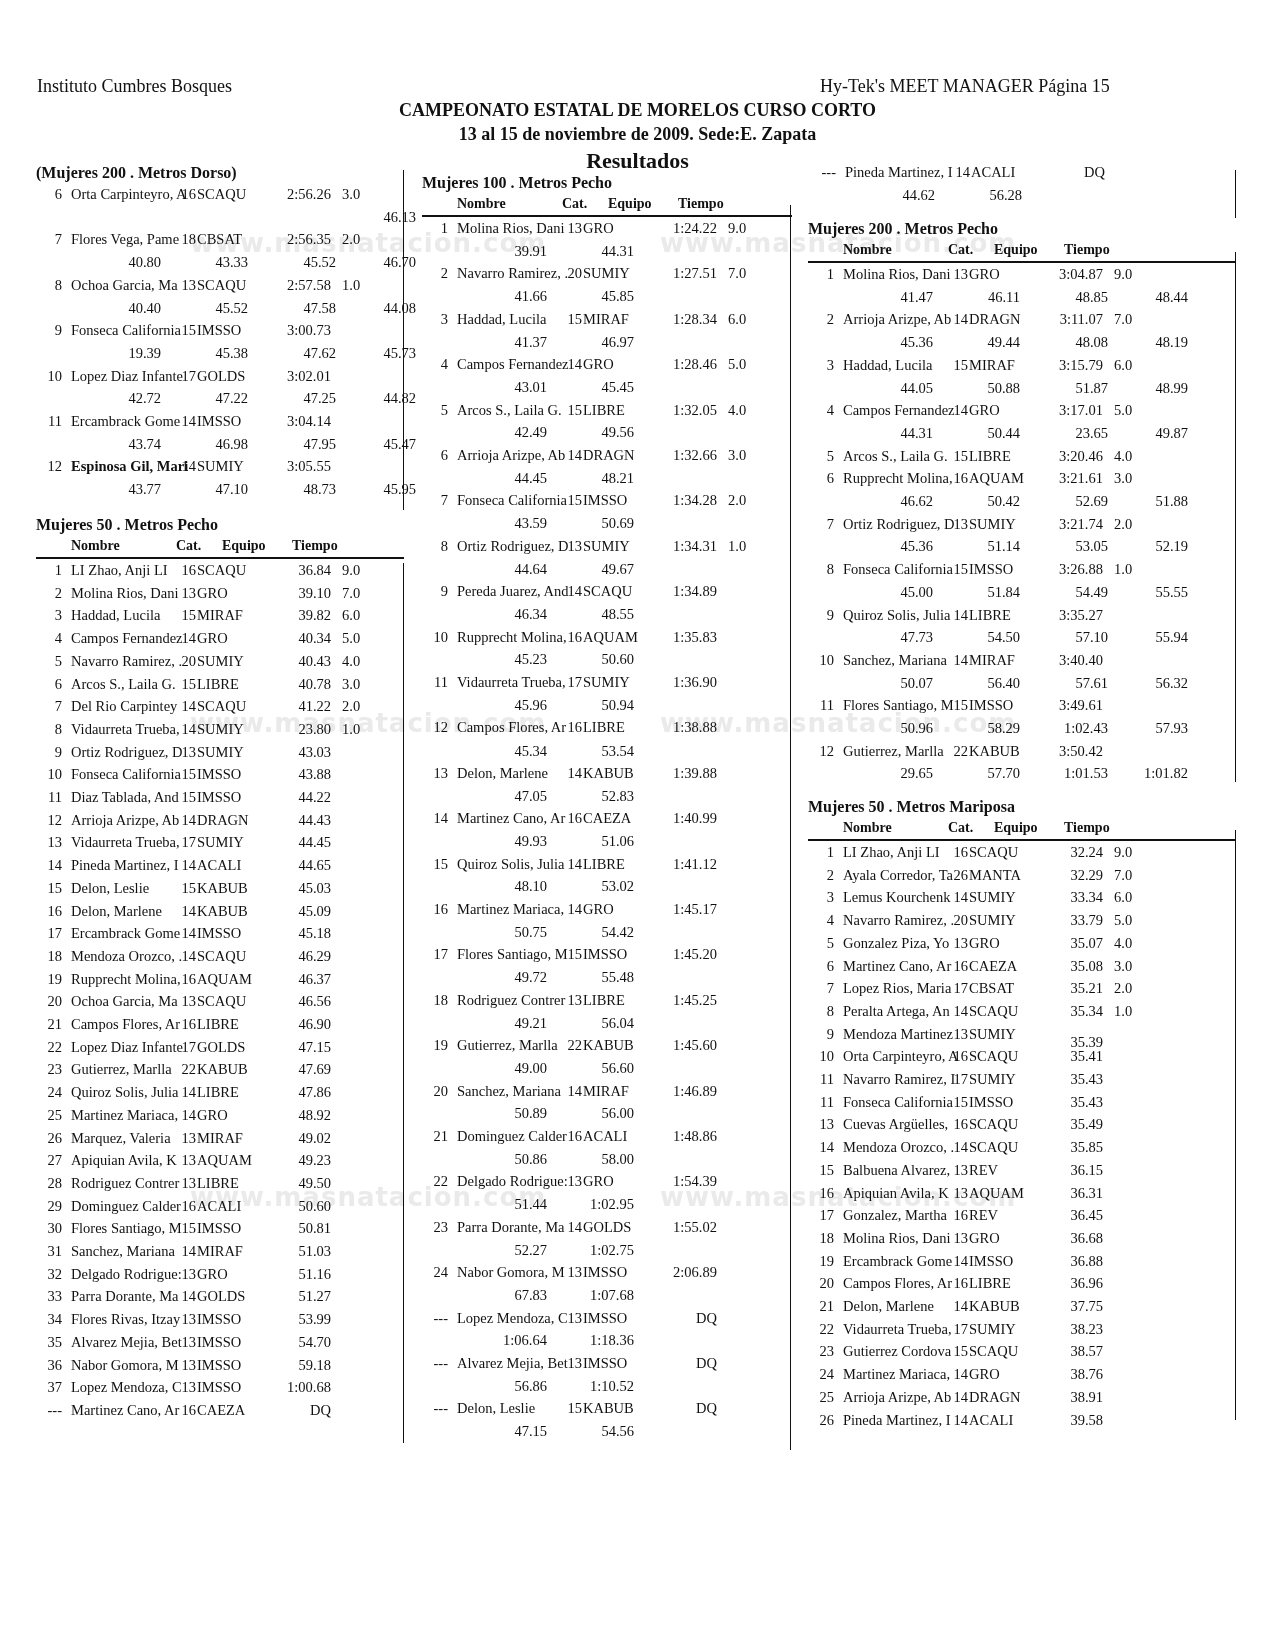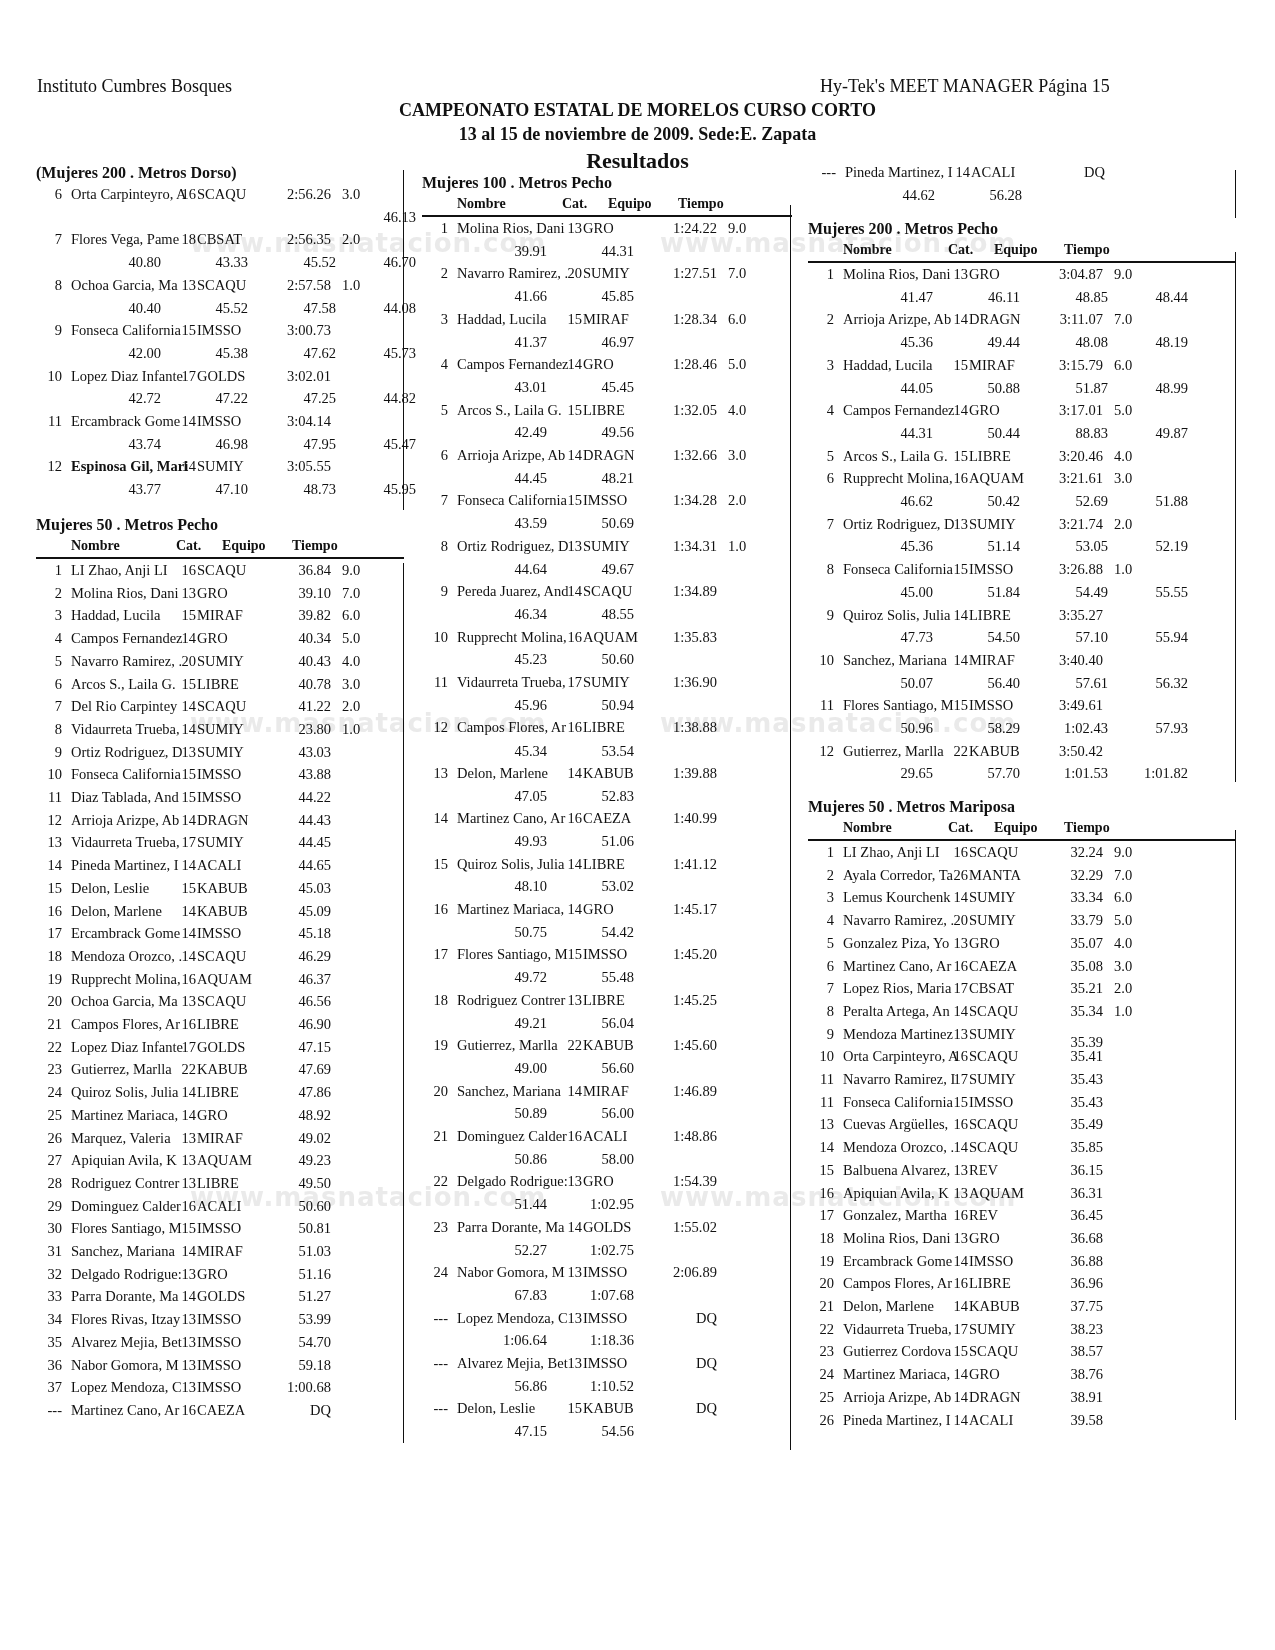--- a/index.html
+++ b/index.html
@@ -98,21 +98,21 @@
     </div>
     <div class="row" style="left:36px;top:322.19999999999993px;width:380px;">
       <span class="place" style="left:0;">9</span>
       <span class="name" style="left:35px;">Fonseca California</span>
       <span class="age" style="left:142px;">15</span>
       <span class="team" style="left:161px;">IMSSO</span>
       <span class="time" style="left:225px;">3:00.73</span>
       <span class="pts" style="left:306px;"></span>
     </div>
     <div class="split" style="left:36px;top:344.8999999999999px;width:380px;">
-      <span style="left:65px;">42.00</span>
+      <span style="left:65px;">19.39</span>
       <span style="left:152px;">45.38</span>
       <span style="left:240px;">47.62</span>
       <span style="left:320px;">45.73</span>
     </div>
     <div class="row" style="left:36px;top:367.5999999999999px;width:380px;">
       <span class="place" style="left:0;">10</span>
       <span class="name" style="left:35px;">Lopez Diaz Infante</span>
       <span class="age" style="left:142px;">17</span>
       <span class="team" style="left:161px;">GOLDS</span>
       <span class="time" style="left:225px;">3:02.01</span>
@@ -856,21 +856,21 @@
       <span class="place" style="left:0;">4</span>
       <span class="name" style="left:35px;">Campos Fernandez</span>
       <span class="age" style="left:142px;">14</span>
       <span class="team" style="left:161px;">GRO</span>
       <span class="time" style="left:225px;">3:17.01</span>
       <span class="pts" style="left:306px;">5.0</span>
     </div>
     <div class="split" style="left:808px;top:424.8999999999999px;width:380px;">
       <span style="left:65px;">44.31</span>
       <span style="left:152px;">50.44</span>
-      <span style="left:240px;">88.83</span>
+      <span style="left:240px;">23.65</span>
       <span style="left:320px;">49.87</span>
     </div>
     <div class="row" style="left:808px;top:447.5999999999999px;width:380px;">
       <span class="place" style="left:0;">5</span>
       <span class="name" style="left:35px;">Arcos S., Laila G.</span>
       <span class="age" style="left:142px;">15</span>
       <span class="team" style="left:161px;">LIBRE</span>
       <span class="time" style="left:225px;">3:20.46</span>
       <span class="pts" style="left:306px;">4.0</span>
     </div>

